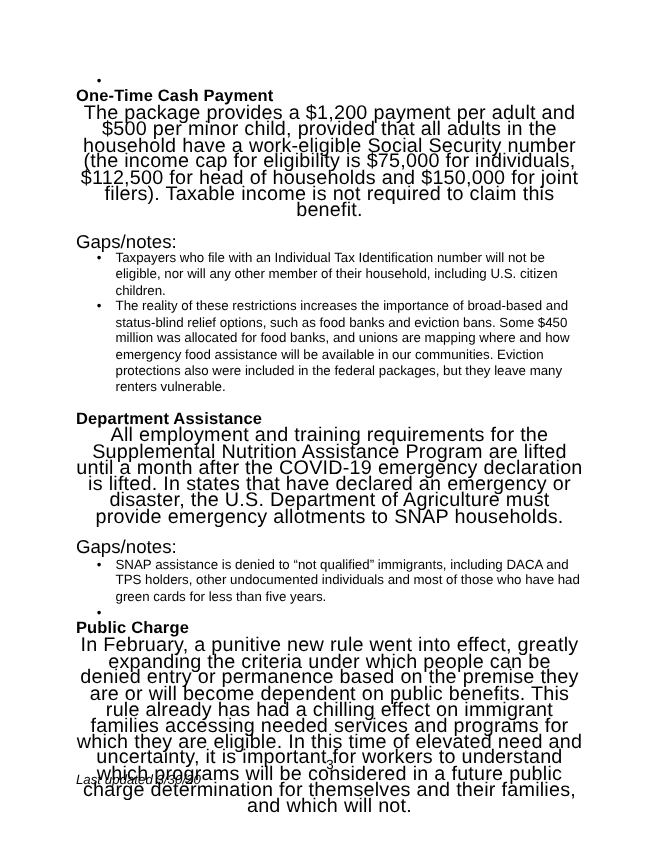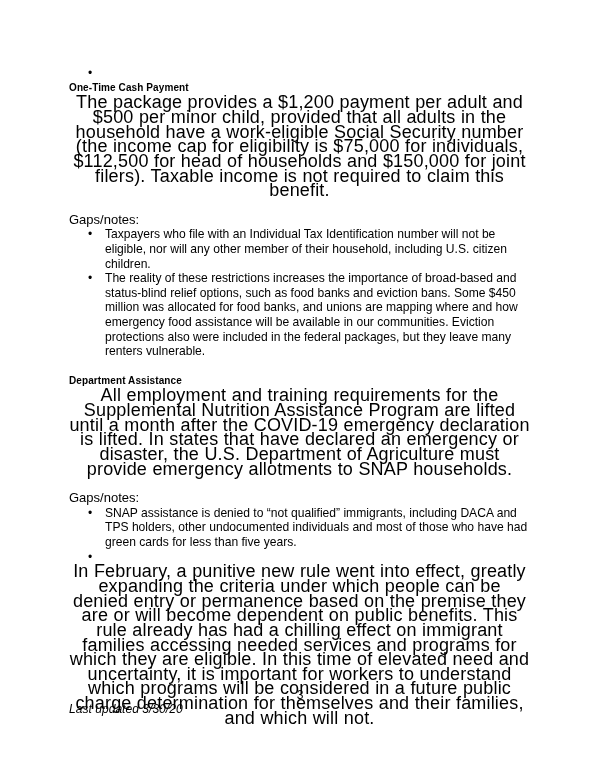--- a/index.html
+++ b/index.html
@@ -40,29 +40,29 @@
   .para {
     font-size: 18px;
     line-height: 14.65px;
     margin: 0;
     text-align: center;
     letter-spacing: 0.01em;
     word-spacing: 0.01em;
   }
 
   .heading {
-    font-size: 10px;
+    font-size: 15px;
     line-height: 14.65px;
     font-weight: bold;
     margin: 0;
     letter-spacing: 0.01em;
   }
 
   .gaps-label {
-    font-size: 13px;
+    font-size: 17px;
     line-height: 14.65px;
     margin: 0;
   }
 
   
   .blank-line {
     height: 14.65px;
     font-size: 12.1px;
     line-height: 14.65px;
   }
@@ -157,20 +157,21 @@
         <span class="bullet-marker">•</span>
         <span>SNAP assistance is denied to “not qualified” immigrants, including DACA and TPS holders, other undocumented individuals and most of those who have had green cards for less than five years.</span>
       </li>
       <li>
         <span class="bullet-marker">•</span>
       </li>
     </ul>
 
     <div class="blank-line"></div>
 
+    <h2 class="heading">Public Charge</h2>
     <p class="para">In February, a punitive new rule went into effect, greatly expanding the criteria under which people can be denied entry or permanence based on the premise they are or will become dependent on public benefits. This rule already has had a chilling effect on immigrant families accessing needed services and programs for which they are eligible. In this time of elevated need and uncertainty, it is important for workers to understand which programs will be considered in a future public charge determination for themselves and their families, and which will not.</p>
 
   </div>
 
   <div class="page-number">3</div>
   <div class="last-updated">Last updated 3/30/20</div>
 
 </div>
 
 </body></html>

